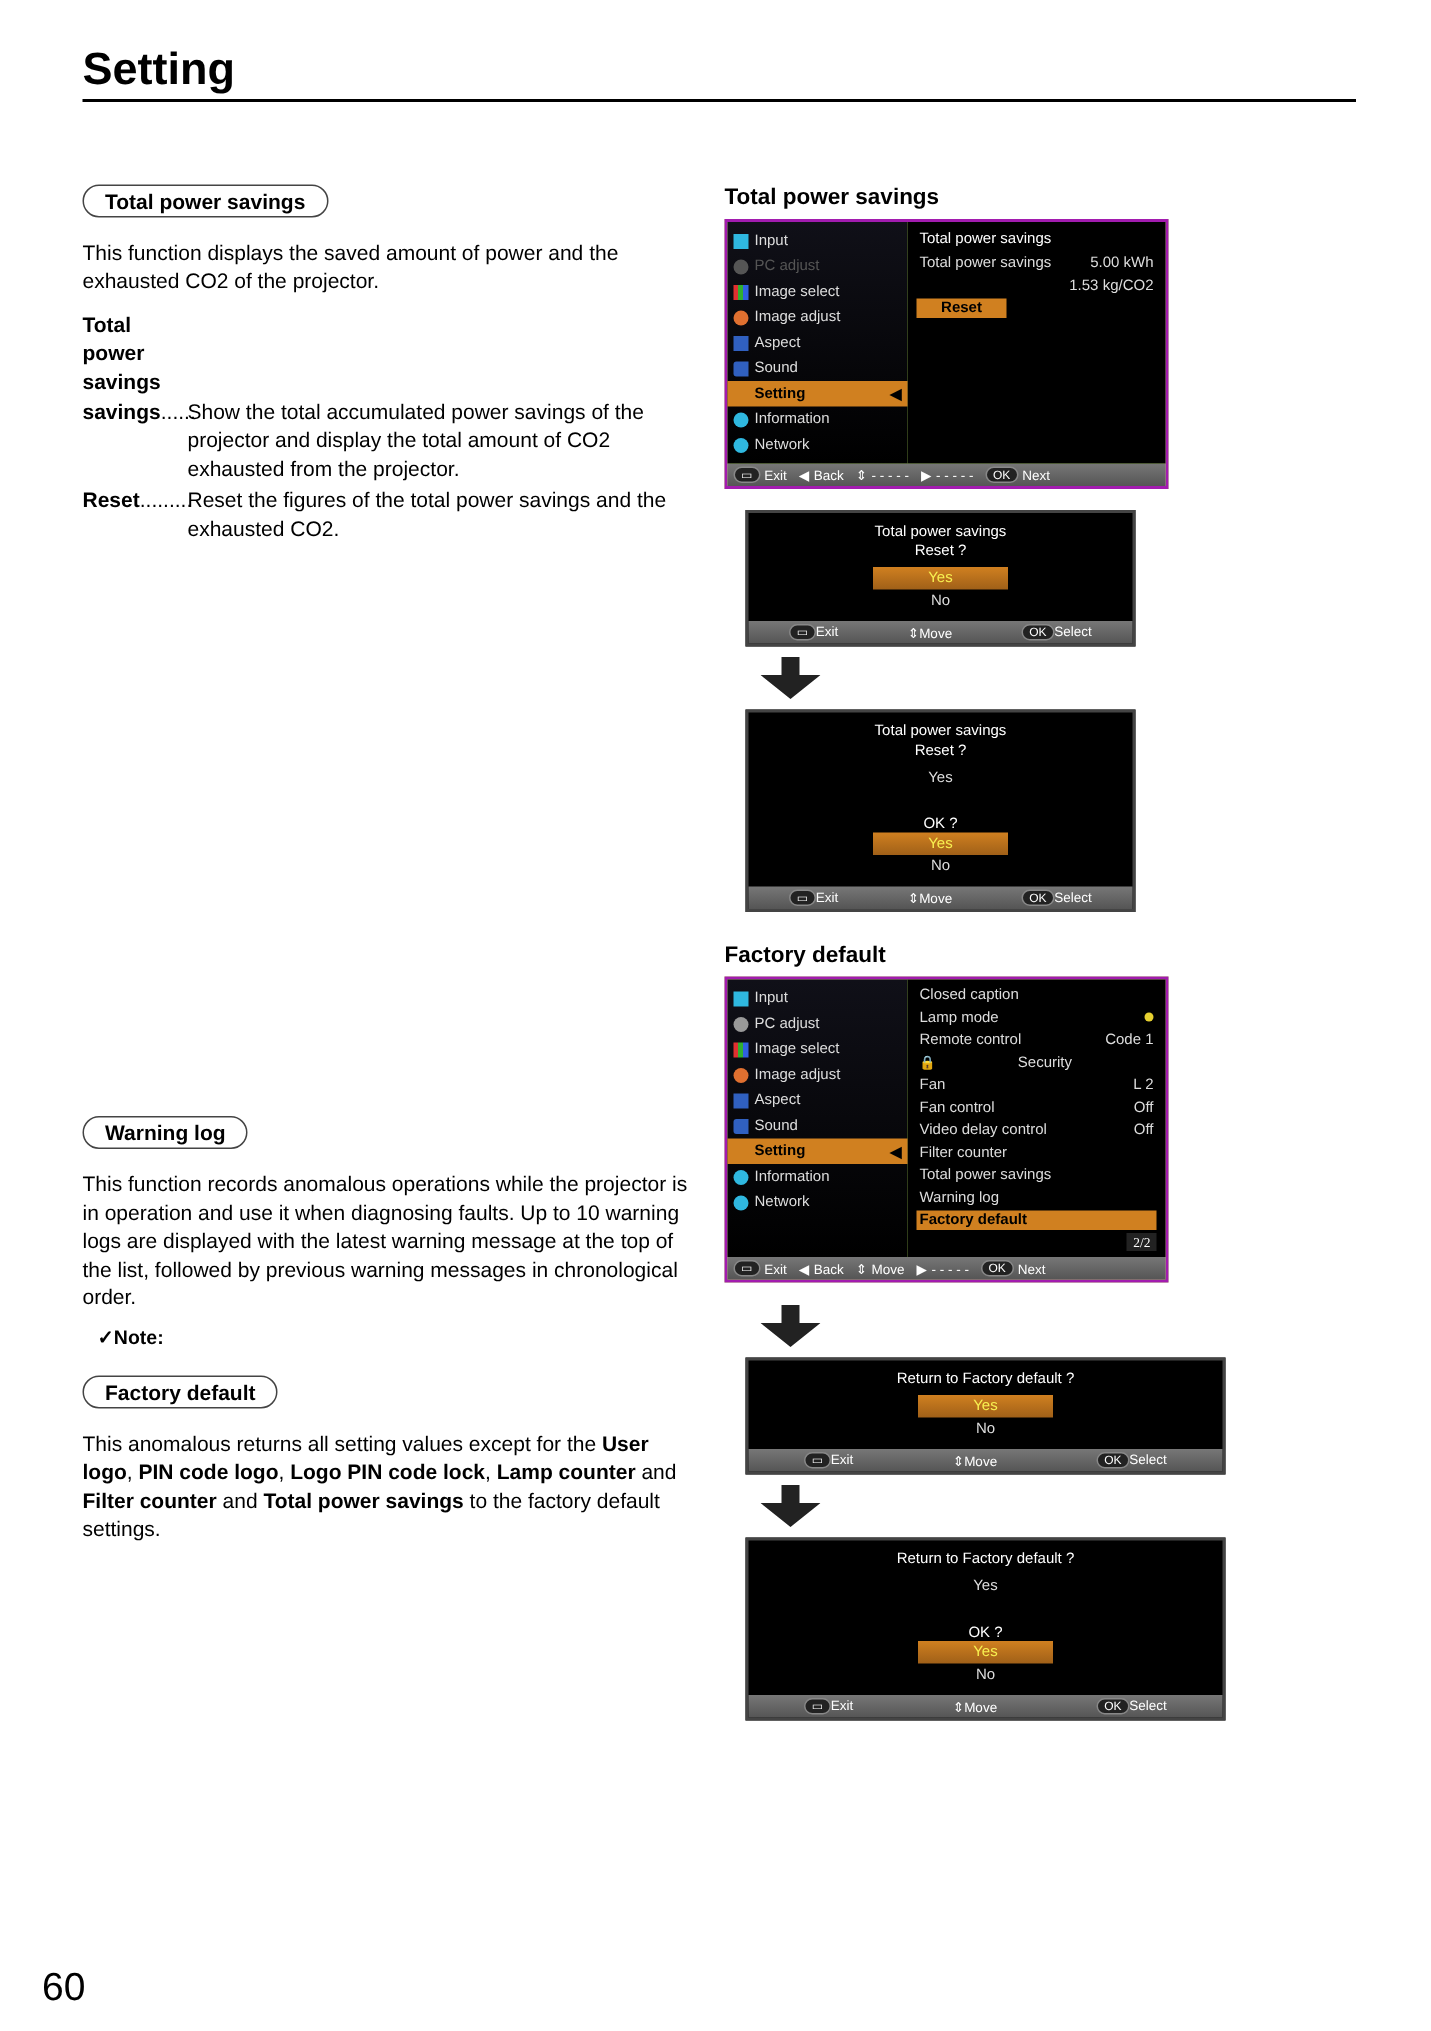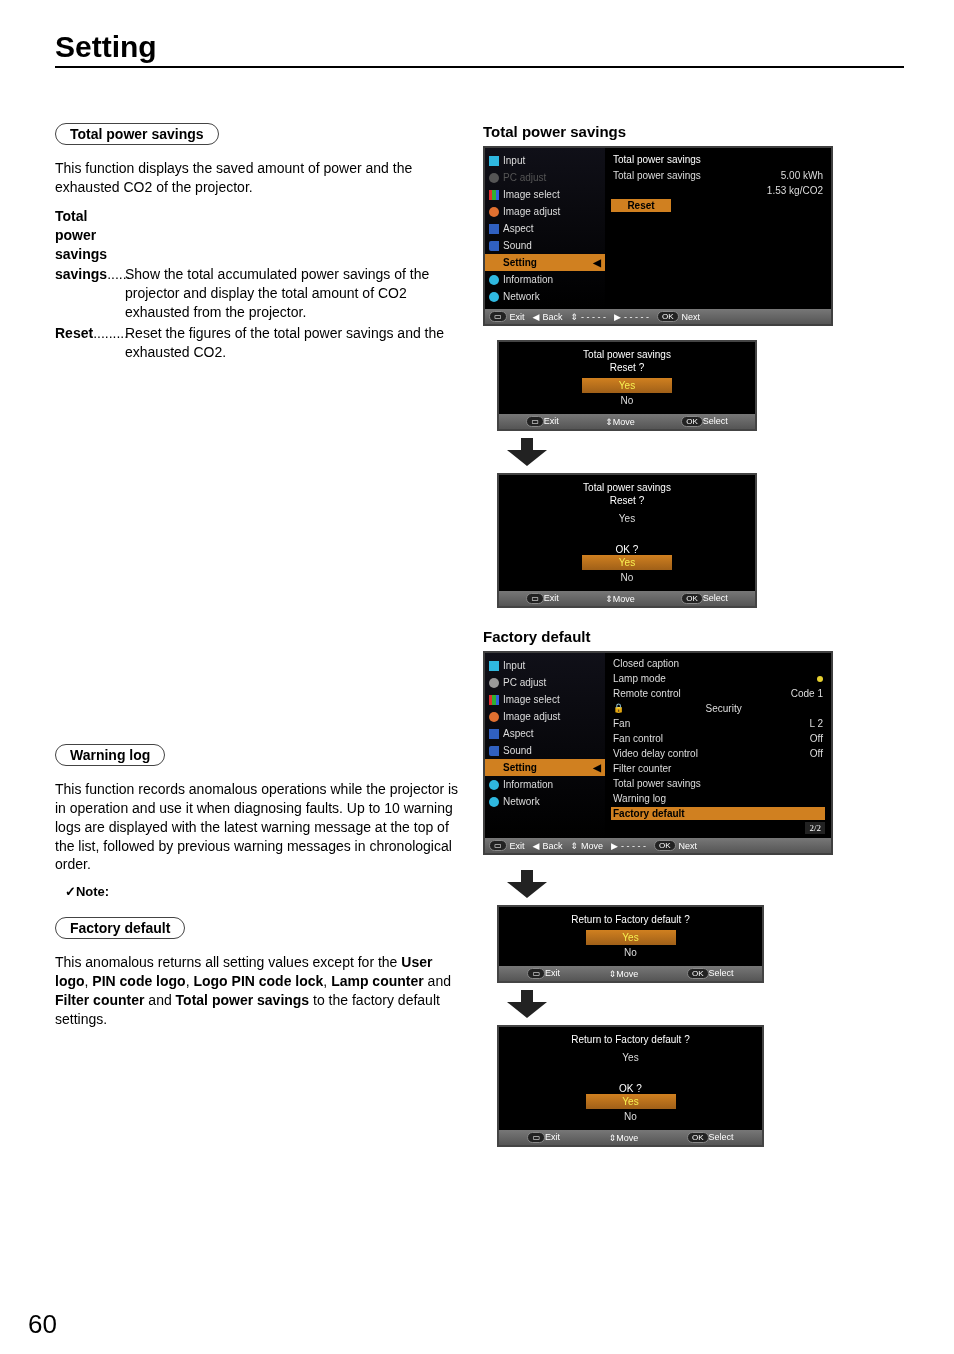--- a/index.html
+++ b/index.html
@@ -58,22 +58,22 @@
     left: 28px;
     bottom: 14px;
     font-size: 26px;
   }
 
   
   .osd-menu {
     background: #bef264;
     color: #fff;
     font-size: 10px;
-    width: 350px;
-    border: 2px solid #404040;
+    width: 296px;
+    border: 2px solid #a21caf;
   }
   .osd-menu .osd-body { display: flex; min-height: 158px; }
   .osd-menu .sidebar {
     width: 120px;
     background: linear-gradient(#101018, #000);
     padding: 4px 0;
     display: flex;
     flex-direction: column;
   }
   .sidebar .item {
@@ -150,21 +150,21 @@
   }
   .dialog .plain-yes { color: #ddd; padding: 2px; }
   .dialog .no { color: #ddd; padding: 2px; }
   .dialog .footer {
     display: flex; justify-content: space-around;
     background: linear-gradient(#777,#555);
     padding: 2px 4px;
     font-size: 9px;
     align-items: center;
   }
-  .dialog.wide { width: 267px; }
+  .dialog.wide { width: 320px; }
 
   .down-arrow {
     width: 60px; height: 30px;
     display: flex; align-items: center; justify-content: center;
     margin: 6px 0;
   }
   .down-arrow svg { width: 40px; height: 28px; }
   .stack-inner { display: flex; flex-direction: column; align-items: flex-start; margin-left: 14px; }
 
   .yellow-dot { width: 6px; height: 6px; background: #e6d030; border-radius: 50%; display: inline-block; }

